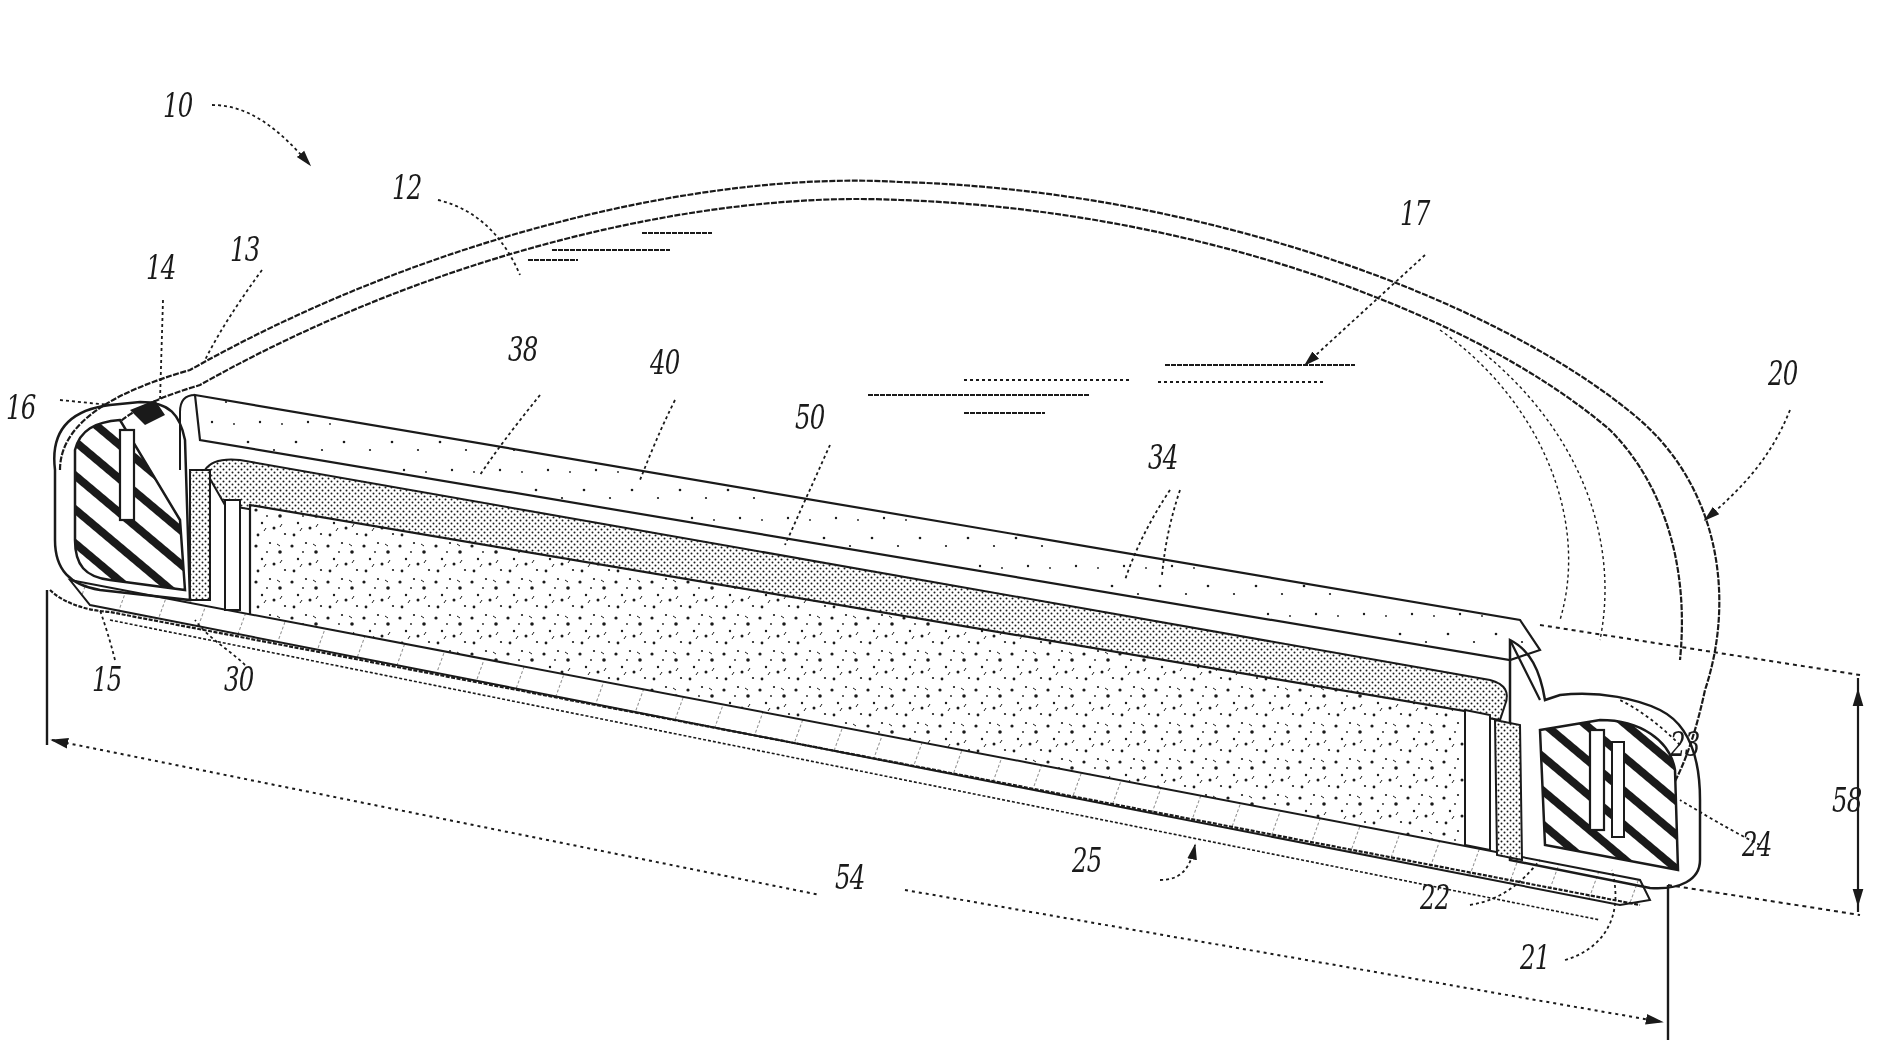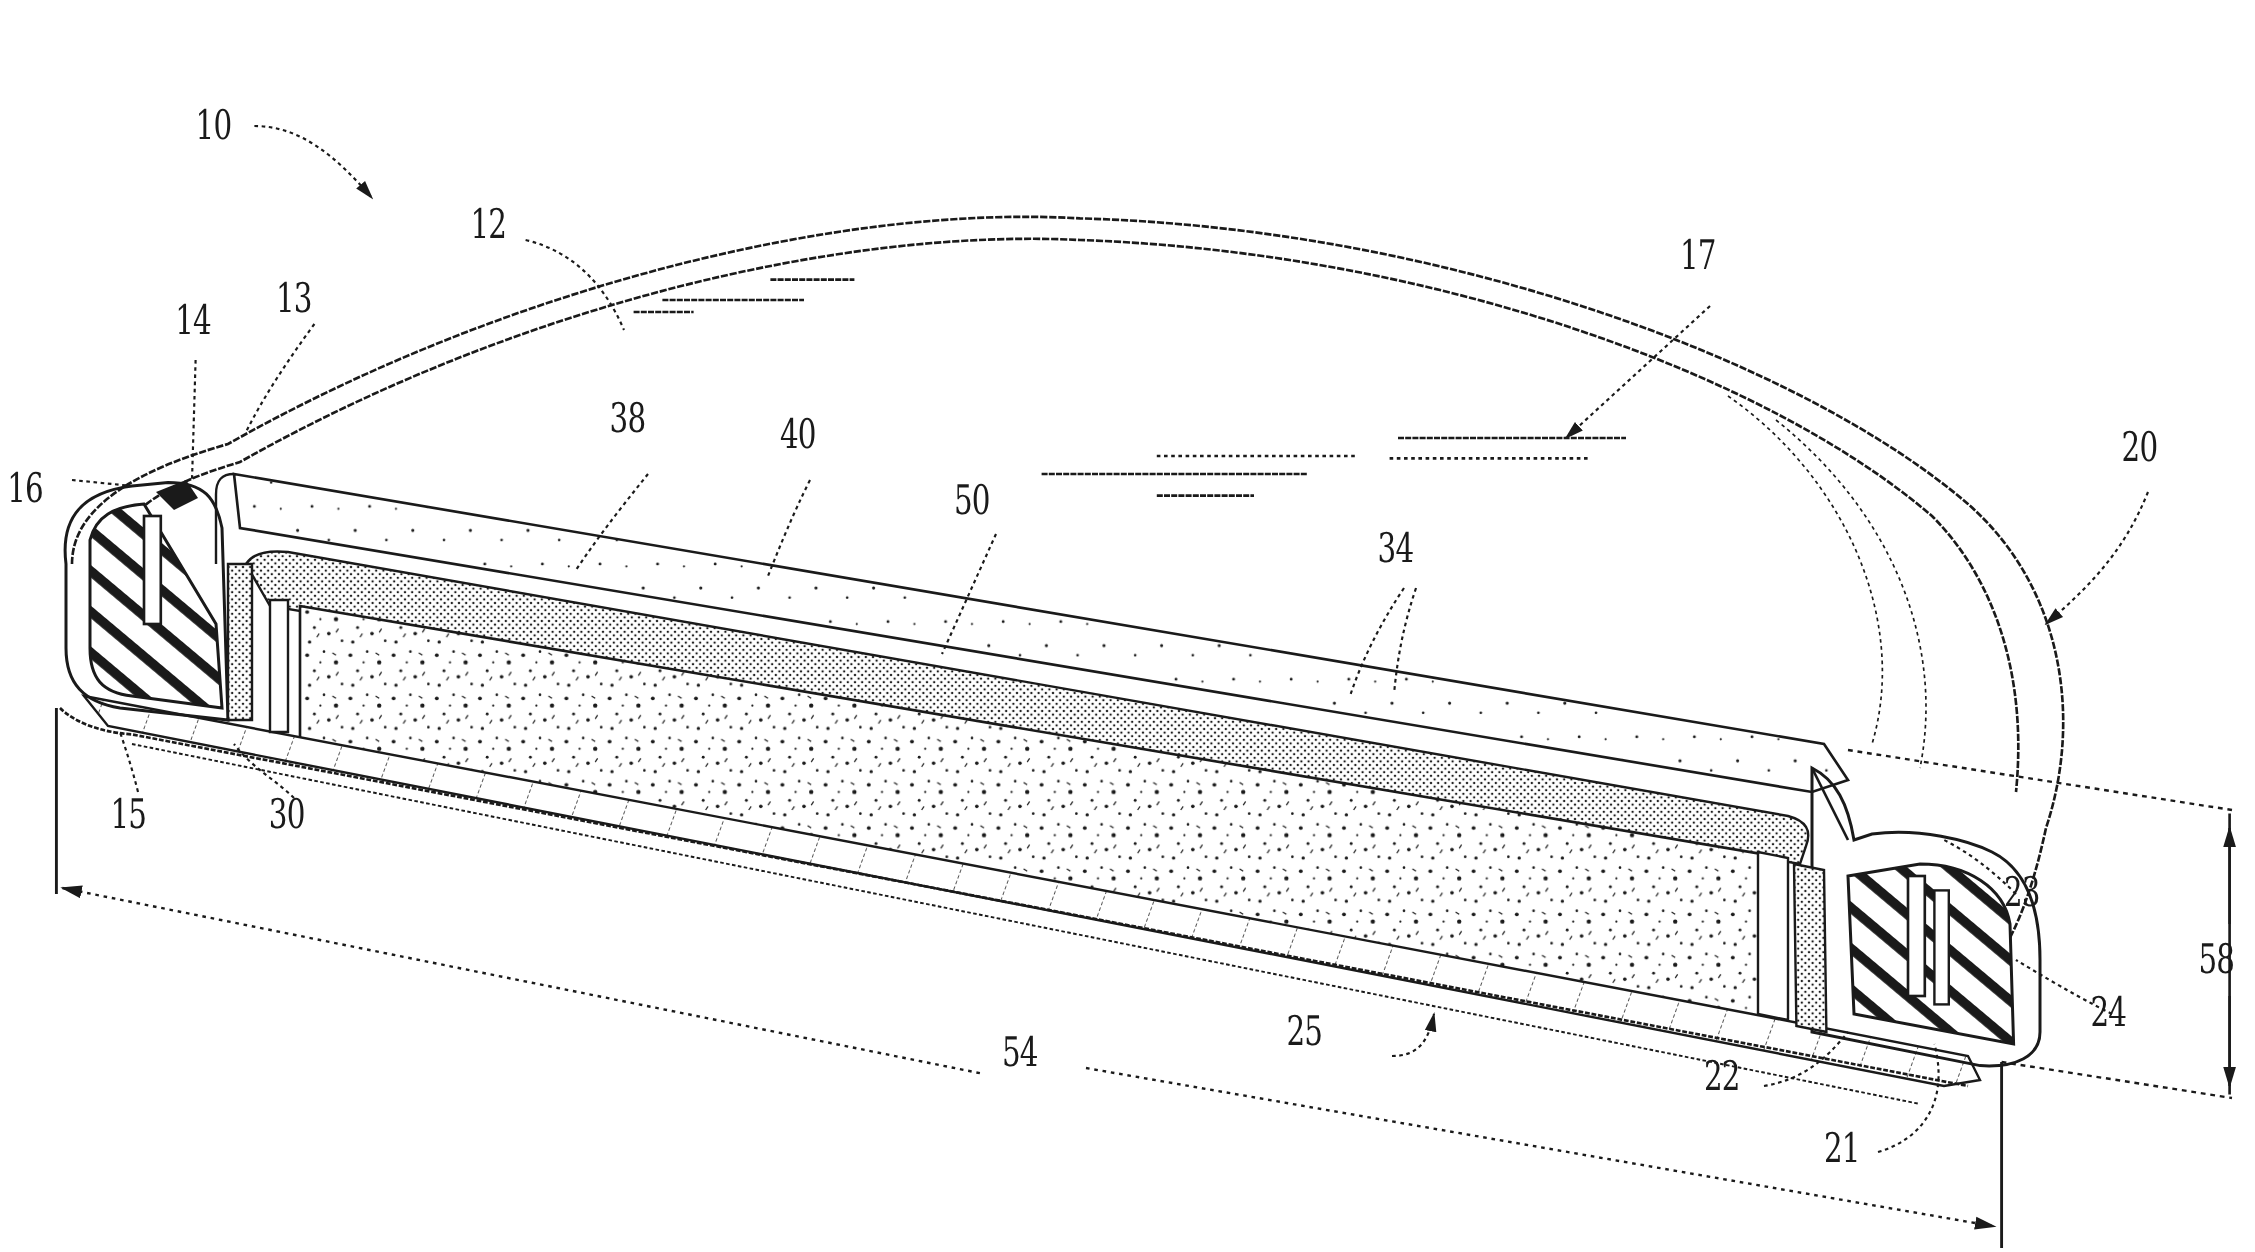--- a/index.html
+++ b/index.html
@@ -1,17 +1,17 @@
 <!DOCTYPE html>
 <html><head>
 <meta charset="utf-8">
 <style>
   html, body { margin: 0; padding: 0; background: #ffffff; }
   body { width: 1879px; height: 1043px; overflow: hidden; position: relative; }
-  #figure { position: absolute; left: 0; top: 0; width: 1879px; height: 1043px; }
+  #figure { position: absolute; left: 0; top: 0; width: 1879px; height: 1043px; font-style: italic; }
   .ref-label {
     position: absolute;
     font-family: "DejaVu Serif", serif;
     font-size: 34px;
     color: #1a1a1a;
     transform: scaleX(0.72);
     transform-origin: left top;
     line-height: 1;
     letter-spacing: -1px;
   }

